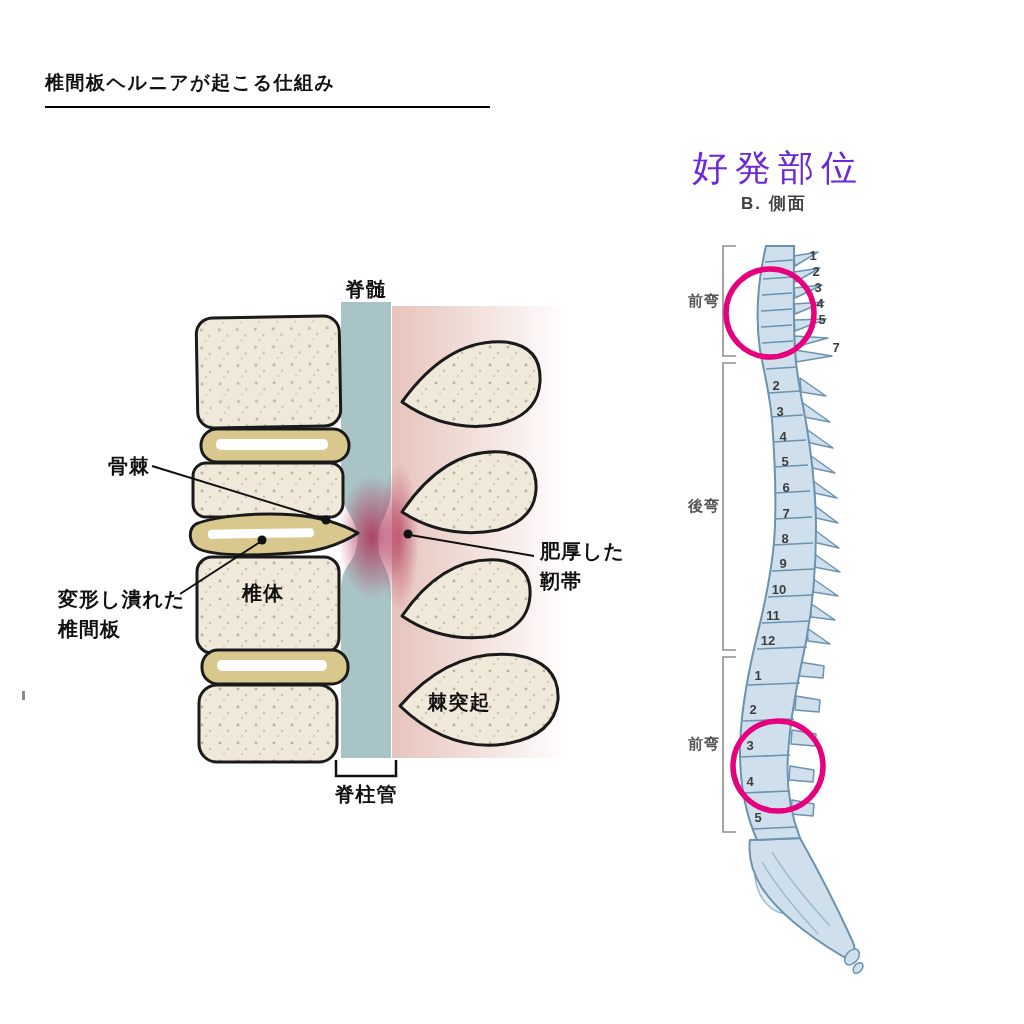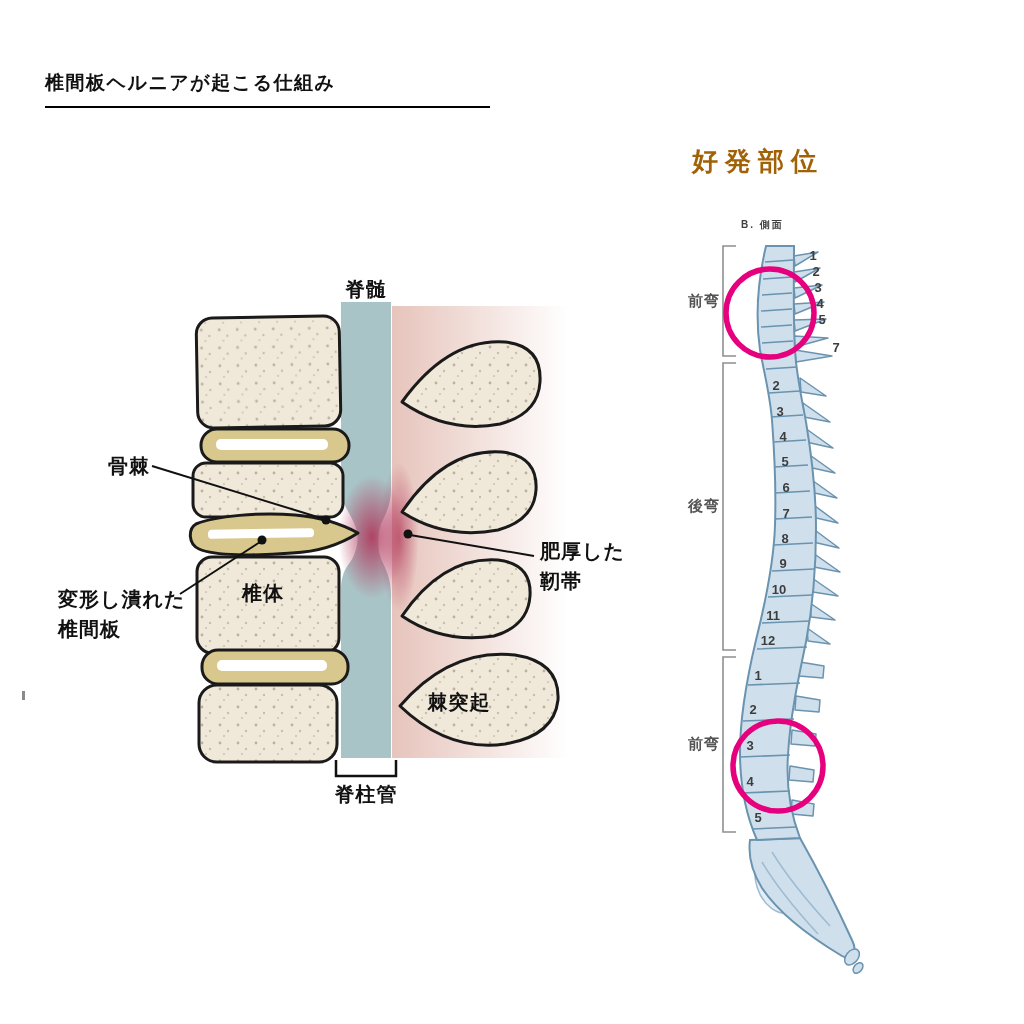--- a/index.html
+++ b/index.html
@@ -1,21 +1,21 @@
 <!DOCTYPE html>
 <html><head>
 <meta charset="utf-8">
 <style>
   html,body{margin:0;padding:0;background:#fff;}
   body{width:1024px;height:1024px;font-family:"Liberation Sans",sans-serif;}
   .canvas{position:relative;width:1024px;height:1024px;background:#fff;overflow:hidden;}
   .page-title{position:absolute;left:45px;top:70px;font-size:19px;font-weight:700;color:#111;
               letter-spacing:1.5px;border-bottom:2.5px solid #000;padding:0 0 10px 0;width:445px;}
-  .hotspot{position:absolute;left:692px;top:144px;font-size:26px;font-weight:700;color:#a16207;letter-spacing:7px;}
-  .viewlab{position:absolute;left:741px;top:218px;font-size:10px;font-weight:700;color:#3f3f3f;letter-spacing:2px;}
+  .hotspot{position:absolute;left:692px;top:144px;font-size:36px;font-weight:400;color:#6d28d9;letter-spacing:7px;}
+  .viewlab{position:absolute;left:741px;top:192px;font-size:17px;font-weight:700;color:#3f3f3f;letter-spacing:2px;}
   svg.stage{position:absolute;left:0;top:0;}
   text{font-family:"Liberation Sans",sans-serif;}
   .lbl{font-size:20px;fill:#111;font-weight:600;letter-spacing:1px;}
   .num{font-size:13px;fill:#3d3d3d;font-weight:600;}
   .curve{font-size:15px;fill:#555;font-weight:600;letter-spacing:1px;}
 </style>
 </head>
 <body>
 
 <div class="canvas">

